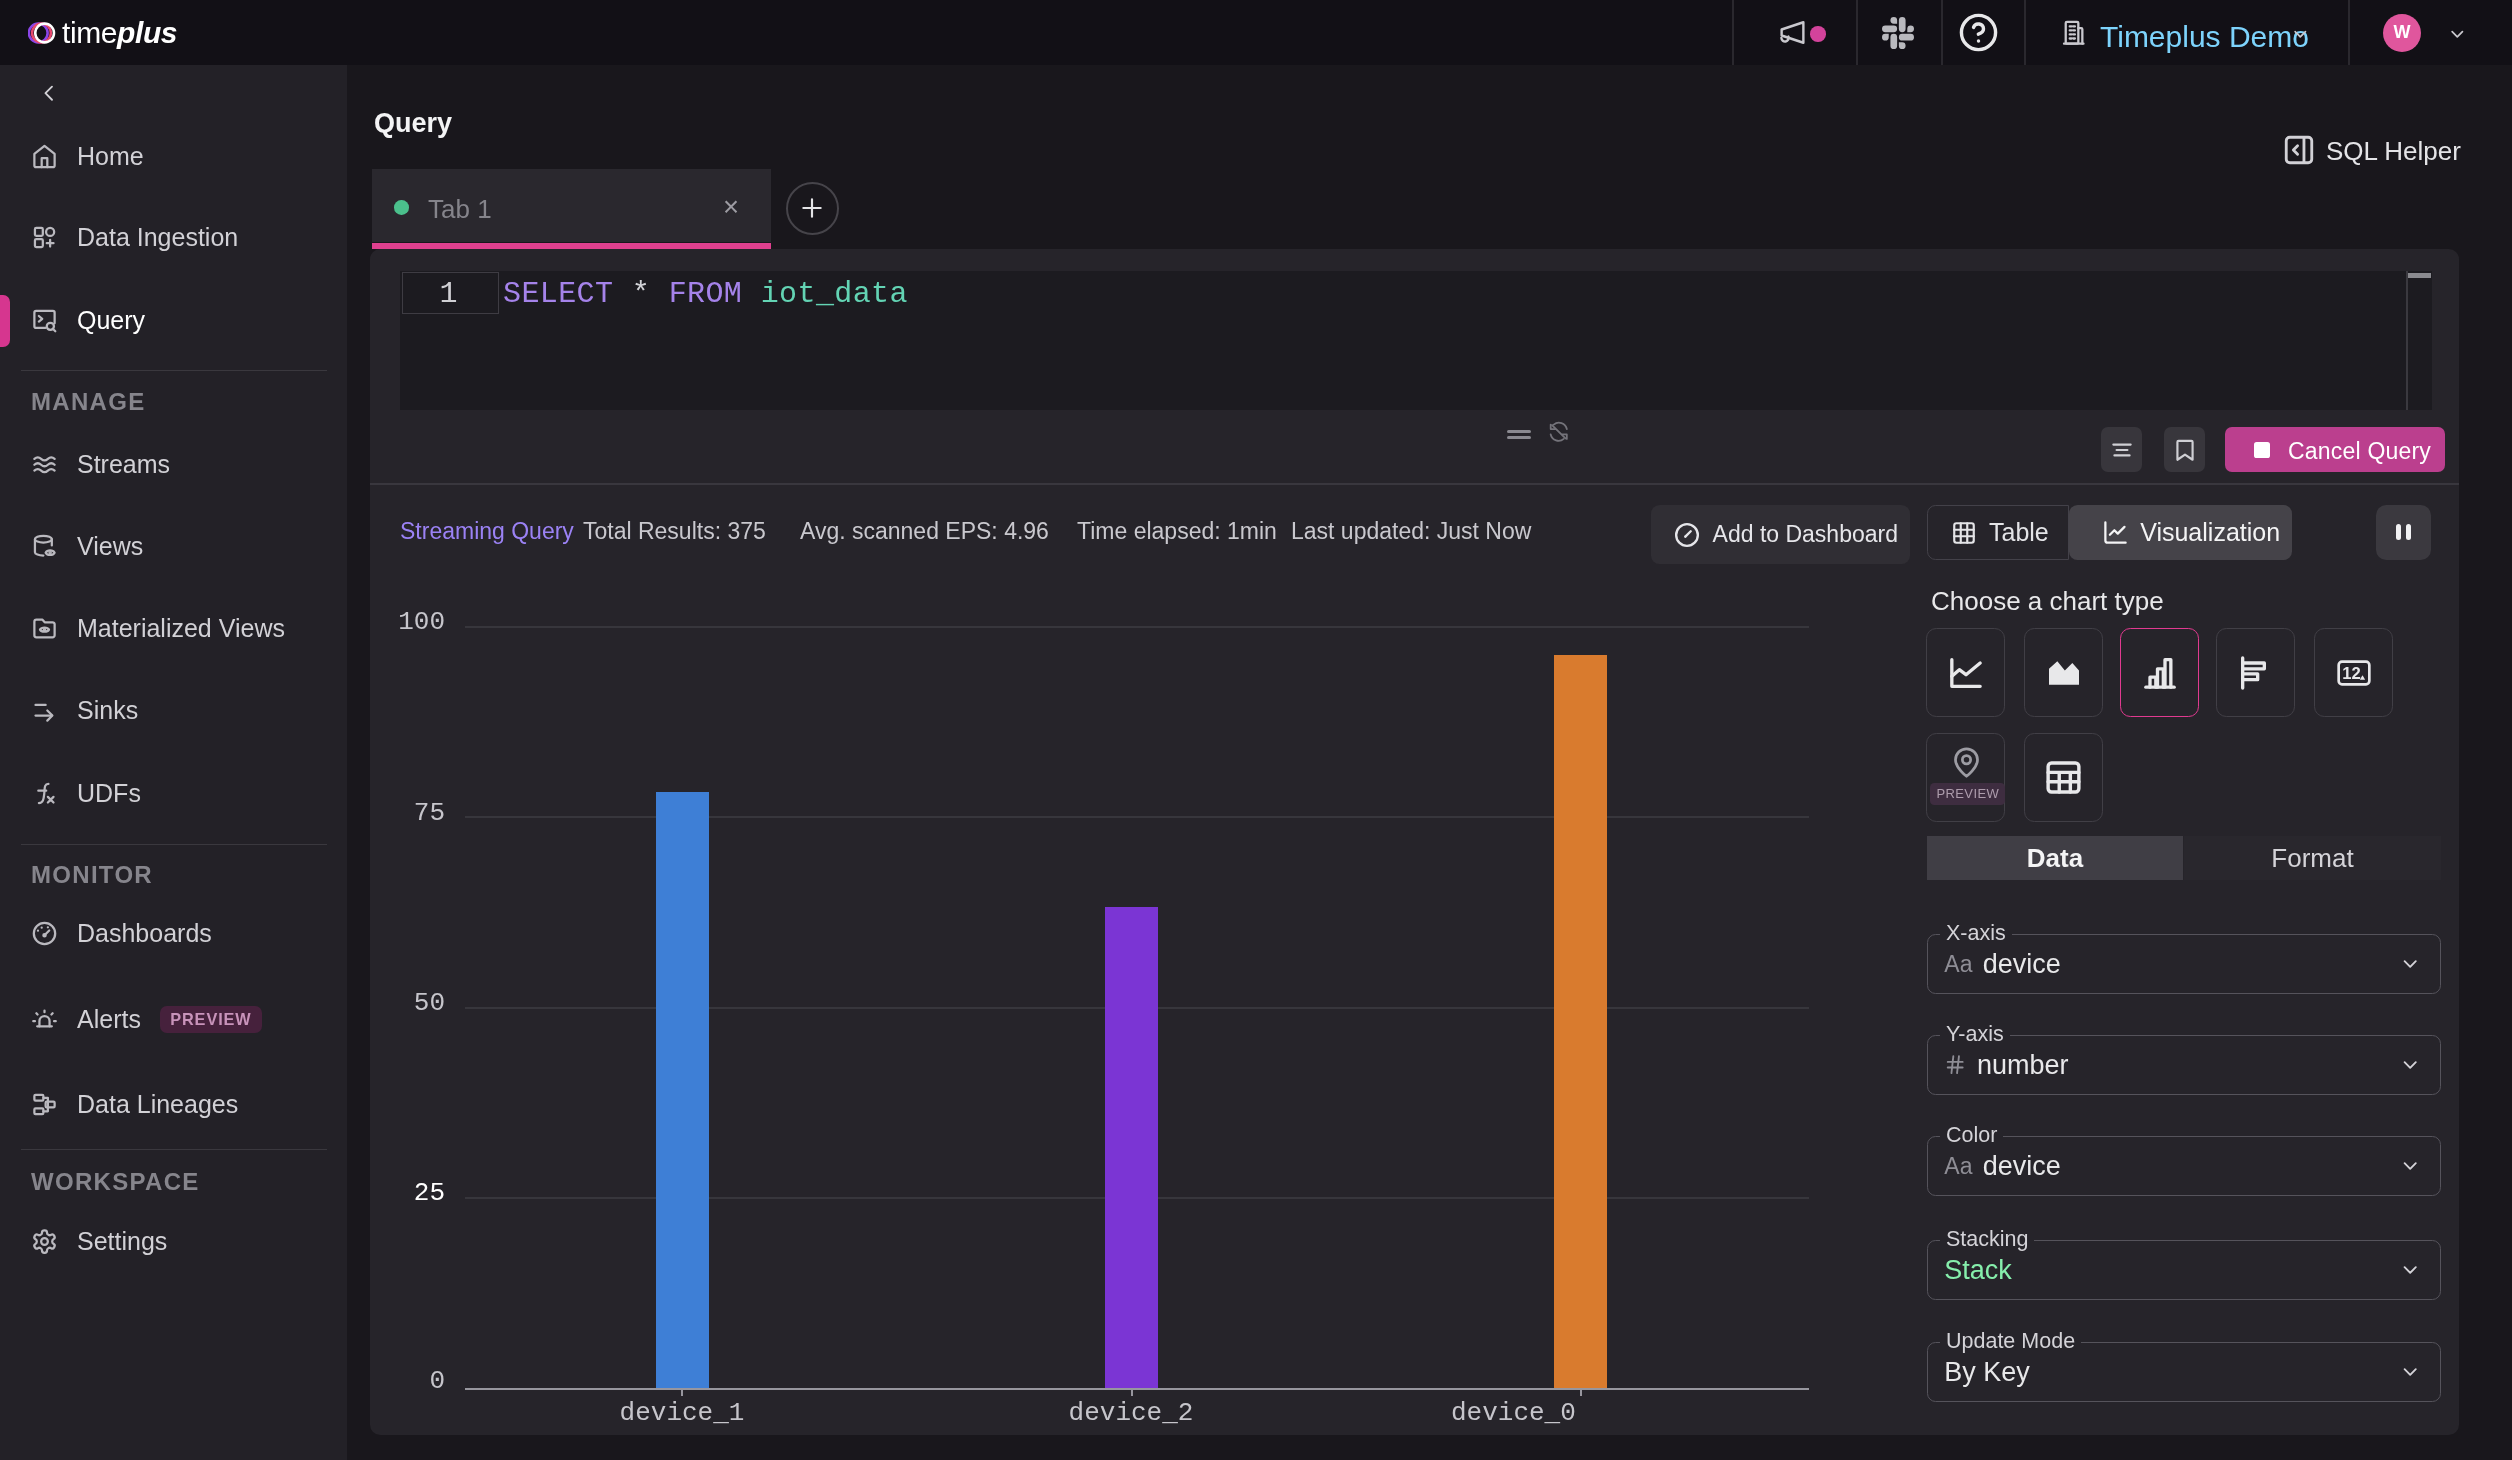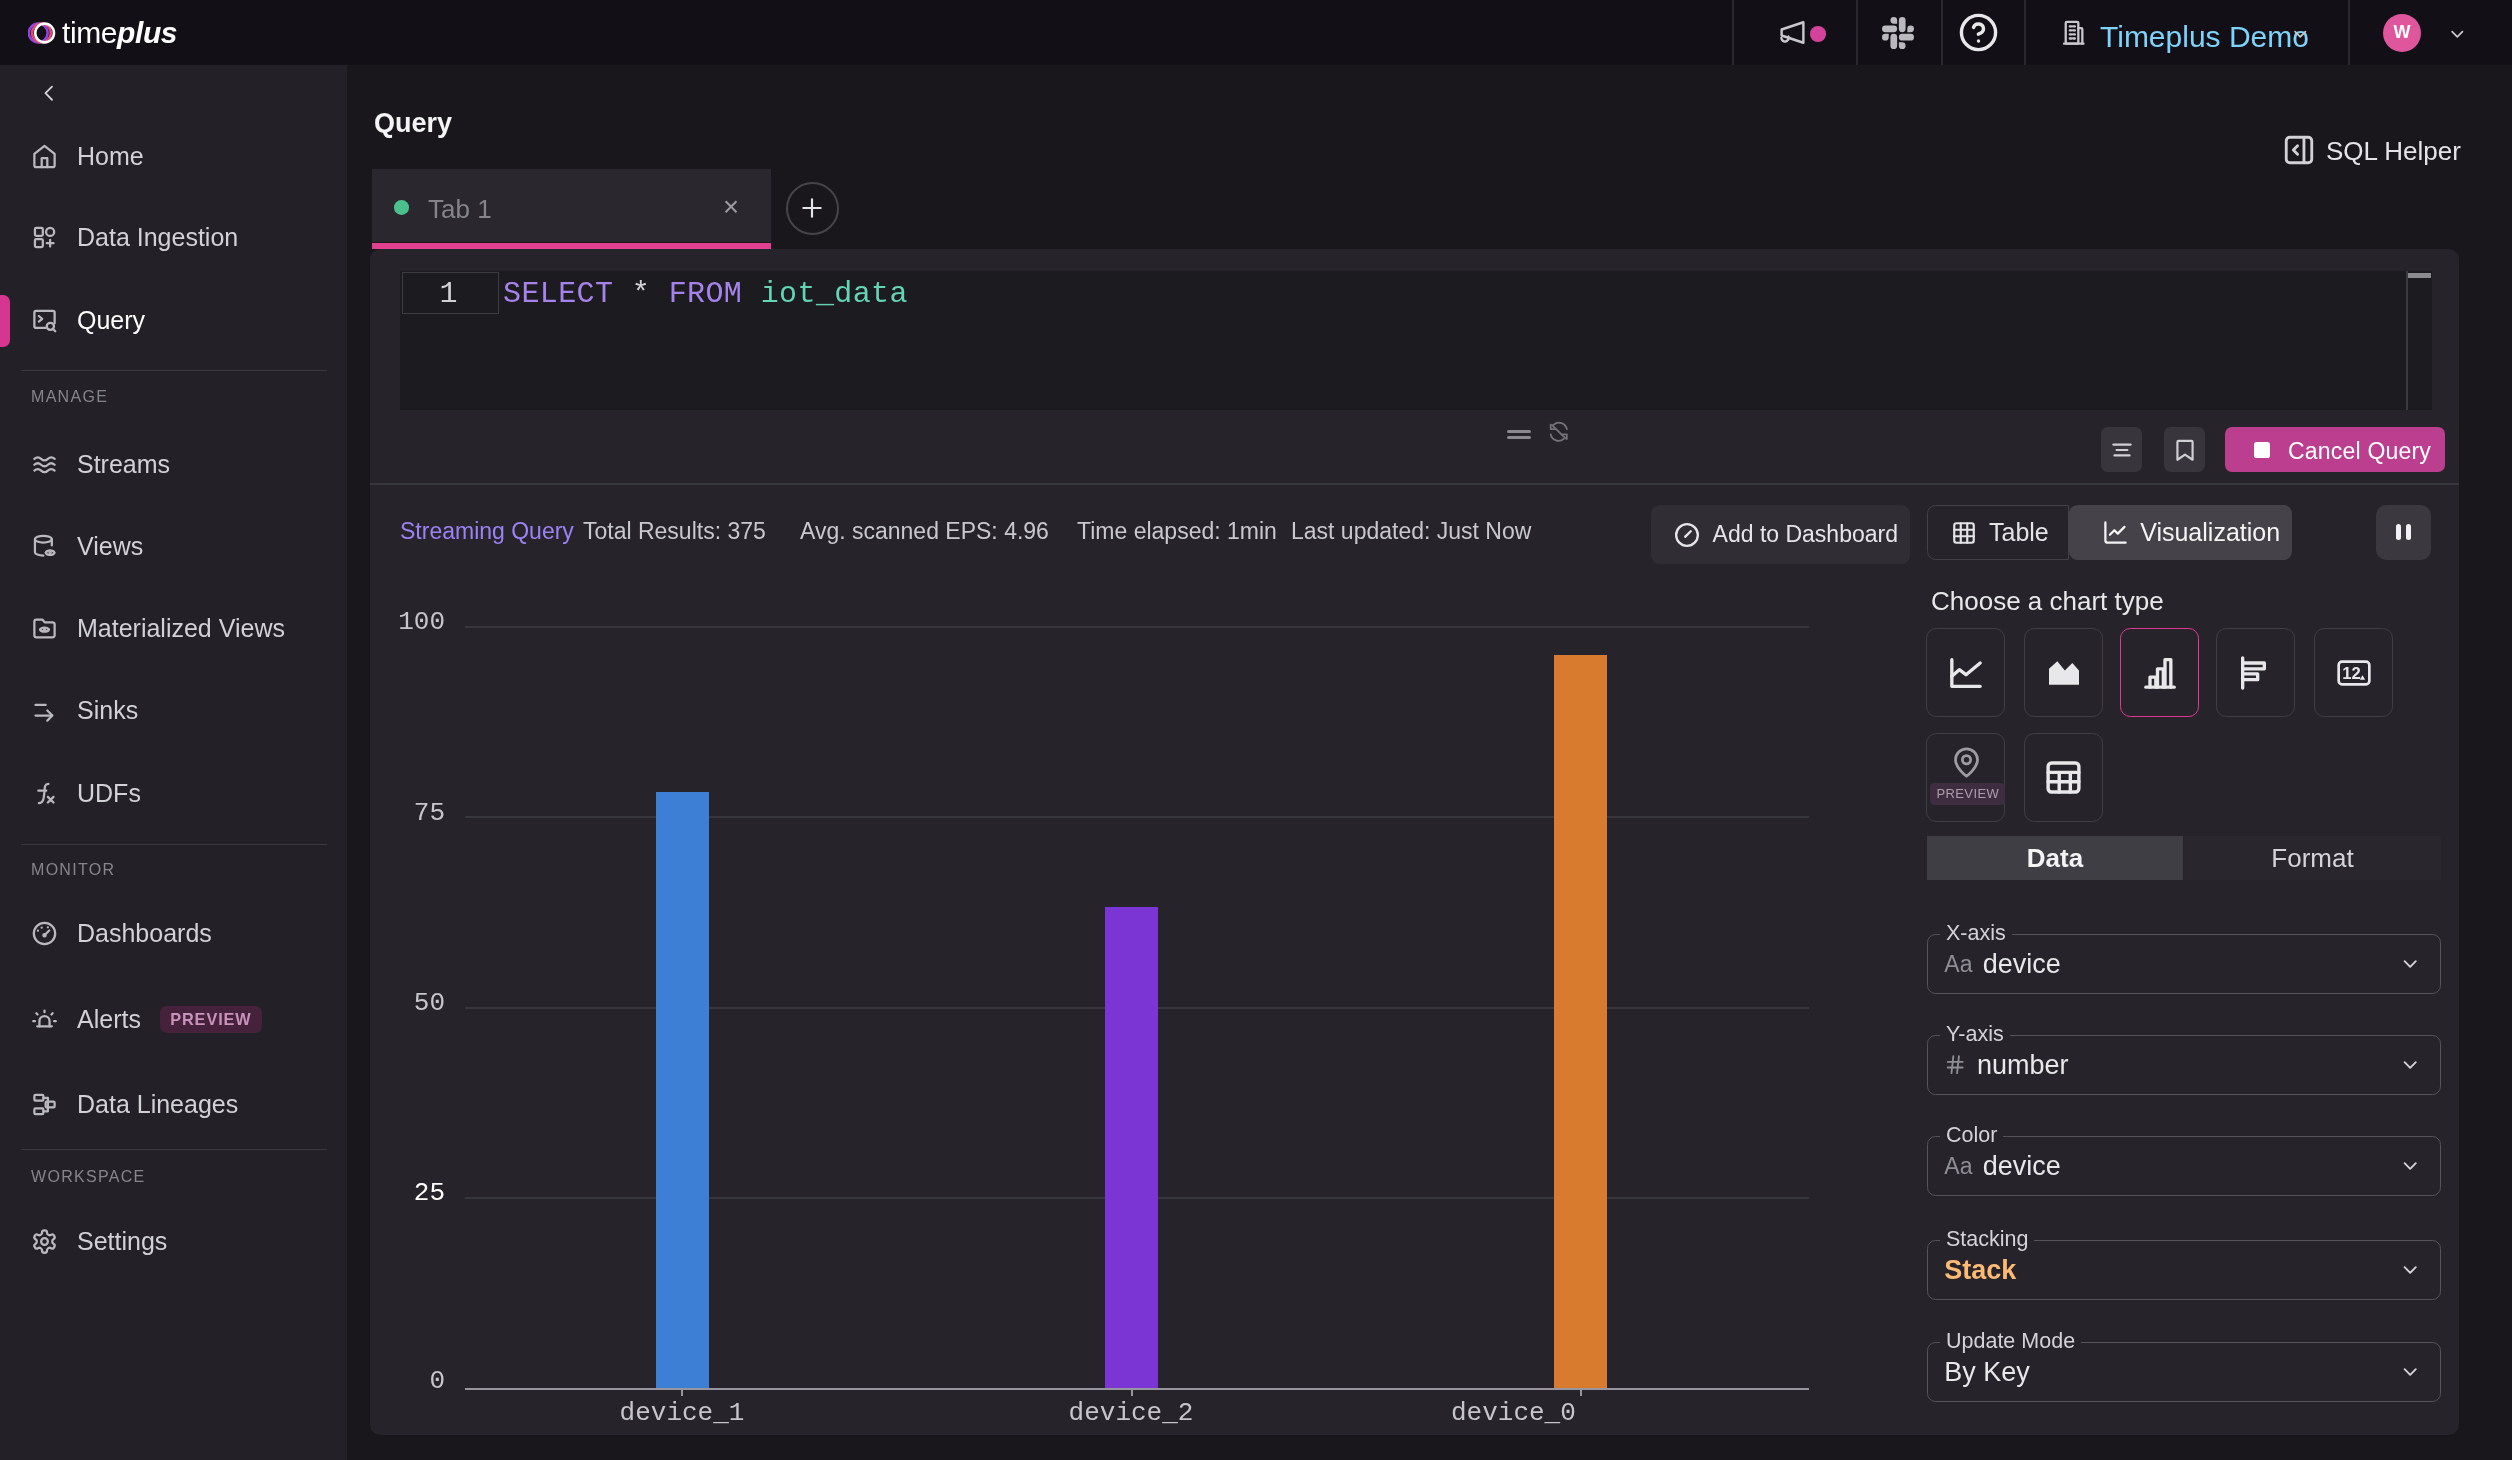--- a/index.html
+++ b/index.html
@@ -10,21 +10,21 @@
   svg { display:block; }
   .ic { stroke:currentColor; fill:none; stroke-width:2; stroke-linecap:round; stroke-linejoin:round; }
   
   #topbar { position:absolute; left:0; top:0; width:2512px; height:65px; background:#121016; }
   .tsep { position:absolute; top:0; width:1.7px; height:65px; background:#2a282e; }
   
   #sidebar { position:absolute; left:0; top:65px; width:347px; height:1395px; background:#232127; }
   .sbitem { position:absolute; left:31px; display:flex; align-items:center; gap:19px;
     color:#d2d1d6; font-size:25px; height:41px; }
   .sbitem svg { color:#bab9bf; }
-  .sblabel { position:absolute; left:31px; color:#86858c; font-size:16px; font-weight:400; letter-spacing:1.3px; }
+  .sblabel { position:absolute; left:31px; color:#86858c; font-size:24px; font-weight:700; letter-spacing:1.3px; }
   .sbdiv { position:absolute; left:20.6px; width:306px; height:0.9px; background:#3a383e; }
   
   #card { position:absolute; left:370px; top:249px; width:2089px; height:1186px; background:#26242a; border-radius:10.3px; }
   .statx { position:absolute; top:519px; font-size:23px; color:#c9c8ce; font-weight:500; }
   .mono { font-family:"Liberation Mono", monospace; }
   .fieldset { position:absolute; left:1557px; width:514px; border:1.7px solid #55535b; border-radius:8.6px; }
   .flegend { position:absolute; top:-13.8px; left:12px; background:#26242a; padding:0 6px; font-size:21.5px; color:#d4d3d8; }
   .fval { position:absolute; left:16.3px; top:50%; transform:translateY(-50%); display:flex; align-items:center; gap:10.3px; }
   .fchev { position:absolute; right:19px; top:50%; transform:translateY(-50%); }
   .ctbtn { position:absolute; width:79px; height:89px; border:1.7px solid #413f46; border-radius:10.3px;
@@ -376,21 +376,21 @@
               <span style="color:#8e8d95;font-size:23px;">Aa</span>
               <span style="color:#e8e8ea;font-size:27px;">device</span>
             </div>
           <svg class="fchev ic" width="22.4" height="22.4" viewBox="0 0 24 24" stroke-width="2.2" style="color:#d4d3d8;">
               <path d="m6 9 6 6 6-6"></path>
             </svg>
         </div>
         <div class="fieldset" style="top:991px;height:60px;">
           <div class="flegend">Stacking</div>
           <div class="fval">
-              <span style="color:#fdba74;font-size:27px;font-weight:bold;">Stack</span>
+              <span style="color:#86efac;font-size:27px;">Stack</span>
             </div>
           <svg class="fchev ic" width="22.4" height="22.4" viewBox="0 0 24 24" stroke-width="2.2" style="color:#d4d3d8;">
               <path d="m6 9 6 6 6-6"></path>
             </svg>
         </div>
         <div class="fieldset" style="top:1093px;height:60px;">
           <div class="flegend">Update Mode</div>
           <div class="fval">
               <span style="color:#e8e8ea;font-size:27px;">By Key</span>
             </div>

